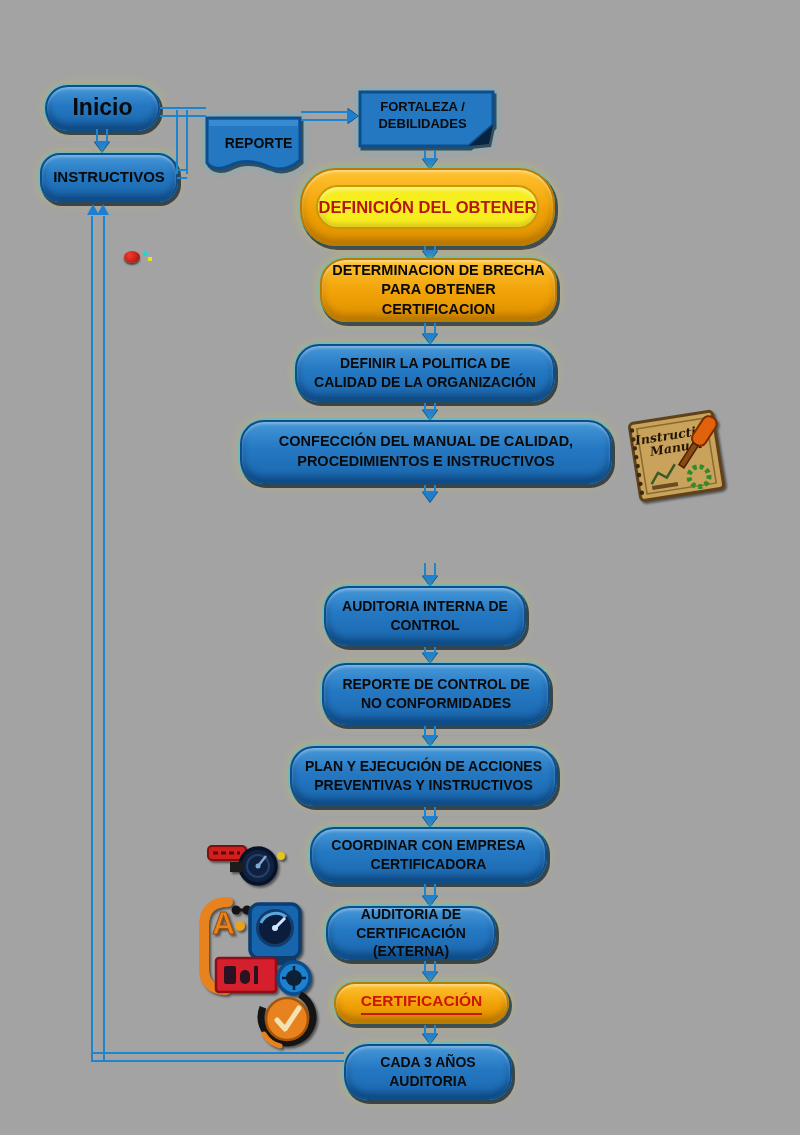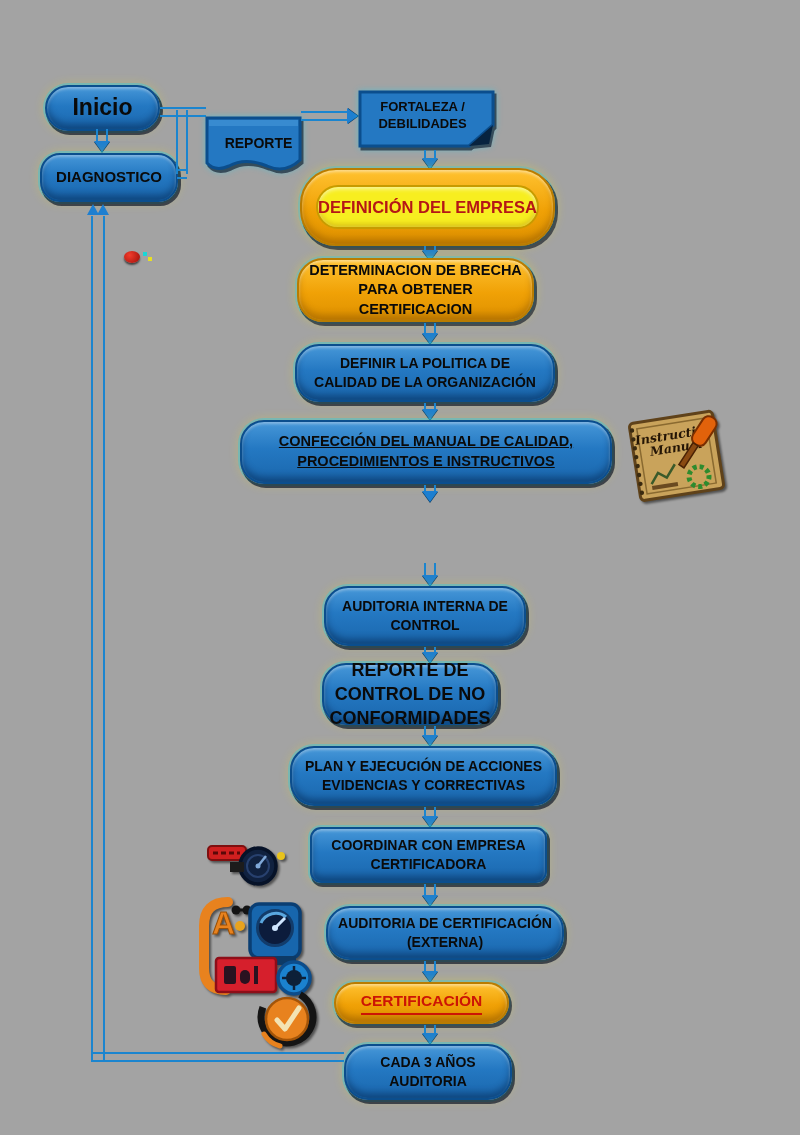--- a/index.html
+++ b/index.html
@@ -59,21 +59,21 @@
 
 <div class="stage">
 
   <div class="node blue stadium" style="left:45px;top:85px;width:115px;height:46px;font-size:23px;">
     <span>Inicio</span>
   </div>
 
   <div class="conn arrow" style="left:96px;top:129px;height:12px;"></div>
 
   <div class="node blue" style="left:40px;top:153px;width:138px;height:49px;font-size:15px;border-radius:20px;">
-    <span>DIAGNOSTICO</span>
+    <span>INSTRUCTIVOS</span>
   </div>
 
   <div class="hline" style="left:160px;top:107px;width:46px;"></div>
   <div class="conn" style="left:176px;top:110px;height:64px;"></div>
   <div class="hline" style="left:177px;top:169px;width:10px;"></div>
 
   <div class="shapebox" style="left:205px;top:88px;width:107px;height:62px;margin-top:28px;">
     <svg width="97" height="62" viewBox="0 0 97 62">
       <path d="M2,2 H95 V44 Q80,58 62,50 Q40,41 24,50 Q10,56 2,47 Z" fill="#2478c2" stroke="#0b4e8d" stroke-width="3"></path>
       <path d="M4,4 H93 V10 H4 Z" fill="#4697d8" opacity="0.6"></path>
@@ -92,43 +92,43 @@
     </svg>
     <div class="lbl" style="font-size:13px;padding:0 8px 6px 0;">
       <span>FORTALEZA / DEBILIDADES</span>
     </div>
   </div>
 
   <div class="conn arrow" style="left:424px;top:150px;height:8px;"></div>
 
   <div class="node gold" style="left:300px;top:168px;width:255px;height:78px;border-radius:36px;">
     <div class="inner-yellow">
-      <span style="color:#b51616;font-size:16.5px;font-weight:bold;">DEFINICIÓN DEL EMPRESA</span>
+      <span style="color:#b51616;font-size:16.5px;font-weight:bold;">DEFINICIÓN DEL OBTENER</span>
     </div>
   </div>
 
   <div class="red-dot" style="left:124px;top:251px;"></div>
   <div class="speck" style="left:143px;top:252px;background:#18d8d8;"></div>
   <div class="speck" style="left:148px;top:257px;background:#e8e020;"></div>
 
   <div class="conn arrow" style="left:424px;top:246px;height:4px;"></div>
 
-  <div class="node gold" style="left:297px;top:258px;width:237px;height:64px;font-size:14.5px;">
+  <div class="node gold" style="left:320px;top:258px;width:237px;height:64px;font-size:14.5px;">
     <span>DETERMINACION DE BRECHA PARA OBTENER CERTIFICACION</span>
   </div>
 
   <div class="conn arrow" style="left:424px;top:323px;height:10px;"></div>
 
   <div class="node blue" style="left:295px;top:344px;width:260px;height:58px;font-size:14px;">
     <span>DEFINIR LA POLITICA DE CALIDAD DE LA ORGANIZACIÓN</span>
   </div>
 
   <div class="conn arrow" style="left:424px;top:403px;height:6px;"></div>
 
-  <div class="node blue" style="left:240px;top:420px;width:372px;height:64px;font-size:14.5px;text-decoration:underline;">
+  <div class="node blue" style="left:240px;top:420px;width:372px;height:64px;font-size:14.5px;">
     <span>CONFECCIÓN DEL MANUAL DE CALIDAD, PROCEDIMIENTOS E INSTRUCTIVOS</span>
   </div>
 
   <div class="icon" style="left:620px;top:408px;width:112px;height:102px;">
     <svg width="112" height="102" viewBox="0 0 112 102">
       <g transform="rotate(-9 56 51)">
         <rect x="15" y="9" width="84" height="78" rx="4" fill="#c9a35b" stroke="#5f421a" stroke-width="3"></rect>
         <rect x="22" y="15" width="70" height="66" fill="none" stroke="#8a6a30" stroke-width="1.5"></rect>
         <circle cx="17" cy="16" r="2.2" fill="#3a2a10"></circle>
           <circle cx="17" cy="25" r="2.2" fill="#3a2a10"></circle>
@@ -155,39 +155,39 @@
 
 
   <div class="conn arrow" style="left:424px;top:563px;height:12px;"></div>
 
   <div class="node blue" style="left:324px;top:586px;width:202px;height:60px;font-size:14px;">
     <span>AUDITORIA INTERNA DE CONTROL</span>
   </div>
 
   <div class="conn arrow" style="left:424px;top:647px;height:5px;"></div>
 
-  <div class="node blue" style="left:322px;top:663px;width:176px;height:62px;font-size:18px;justify-content:center;">
+  <div class="node blue" style="left:322px;top:663px;width:228px;height:62px;font-size:14px;justify-content:center;">
     <span>REPORTE DE CONTROL DE NO CONFORMIDADES</span>
   </div>
 
   <div class="conn arrow" style="left:424px;top:726px;height:9px;"></div>
 
   <div class="node blue" style="left:290px;top:746px;width:267px;height:60px;font-size:14px;">
-    <span>PLAN Y EJECUCIÓN DE ACCIONES EVIDENCIAS Y CORRECTIVAS</span>
+    <span>PLAN Y EJECUCIÓN DE ACCIONES PREVENTIVAS Y INSTRUCTIVOS</span>
   </div>
 
   <div class="conn arrow" style="left:424px;top:807px;height:9px;"></div>
 
-  <div class="node blue" style="left:310px;top:827px;width:237px;height:56px;font-size:14px;border-radius:11px;">
+  <div class="node blue" style="left:310px;top:827px;width:237px;height:56px;font-size:14px;">
     <span>COORDINAR CON EMPRESA CERTIFICADORA</span>
   </div>
 
   <div class="conn arrow" style="left:424px;top:884px;height:11px;"></div>
 
-  <div class="node blue" style="left:326px;top:906px;width:238px;height:54px;font-size:14px;">
+  <div class="node blue" style="left:326px;top:906px;width:170px;height:54px;font-size:14px;">
     <span>AUDITORIA DE CERTIFICACIÓN (EXTERNA)</span>
   </div>
 
   <div class="conn arrow" style="left:424px;top:961px;height:10px;"></div>
 
   <div class="node gold" style="left:334px;top:982px;width:175px;height:42px;justify-content:center;">
     <span style="color:#cc1505;font-size:15.5px;border-bottom:2.5px solid #cc1505;padding-bottom:1px;">CERTIFICACIÓN</span>
   </div>
 
   <div class="conn arrow" style="left:424px;top:1025px;height:8px;"></div>

